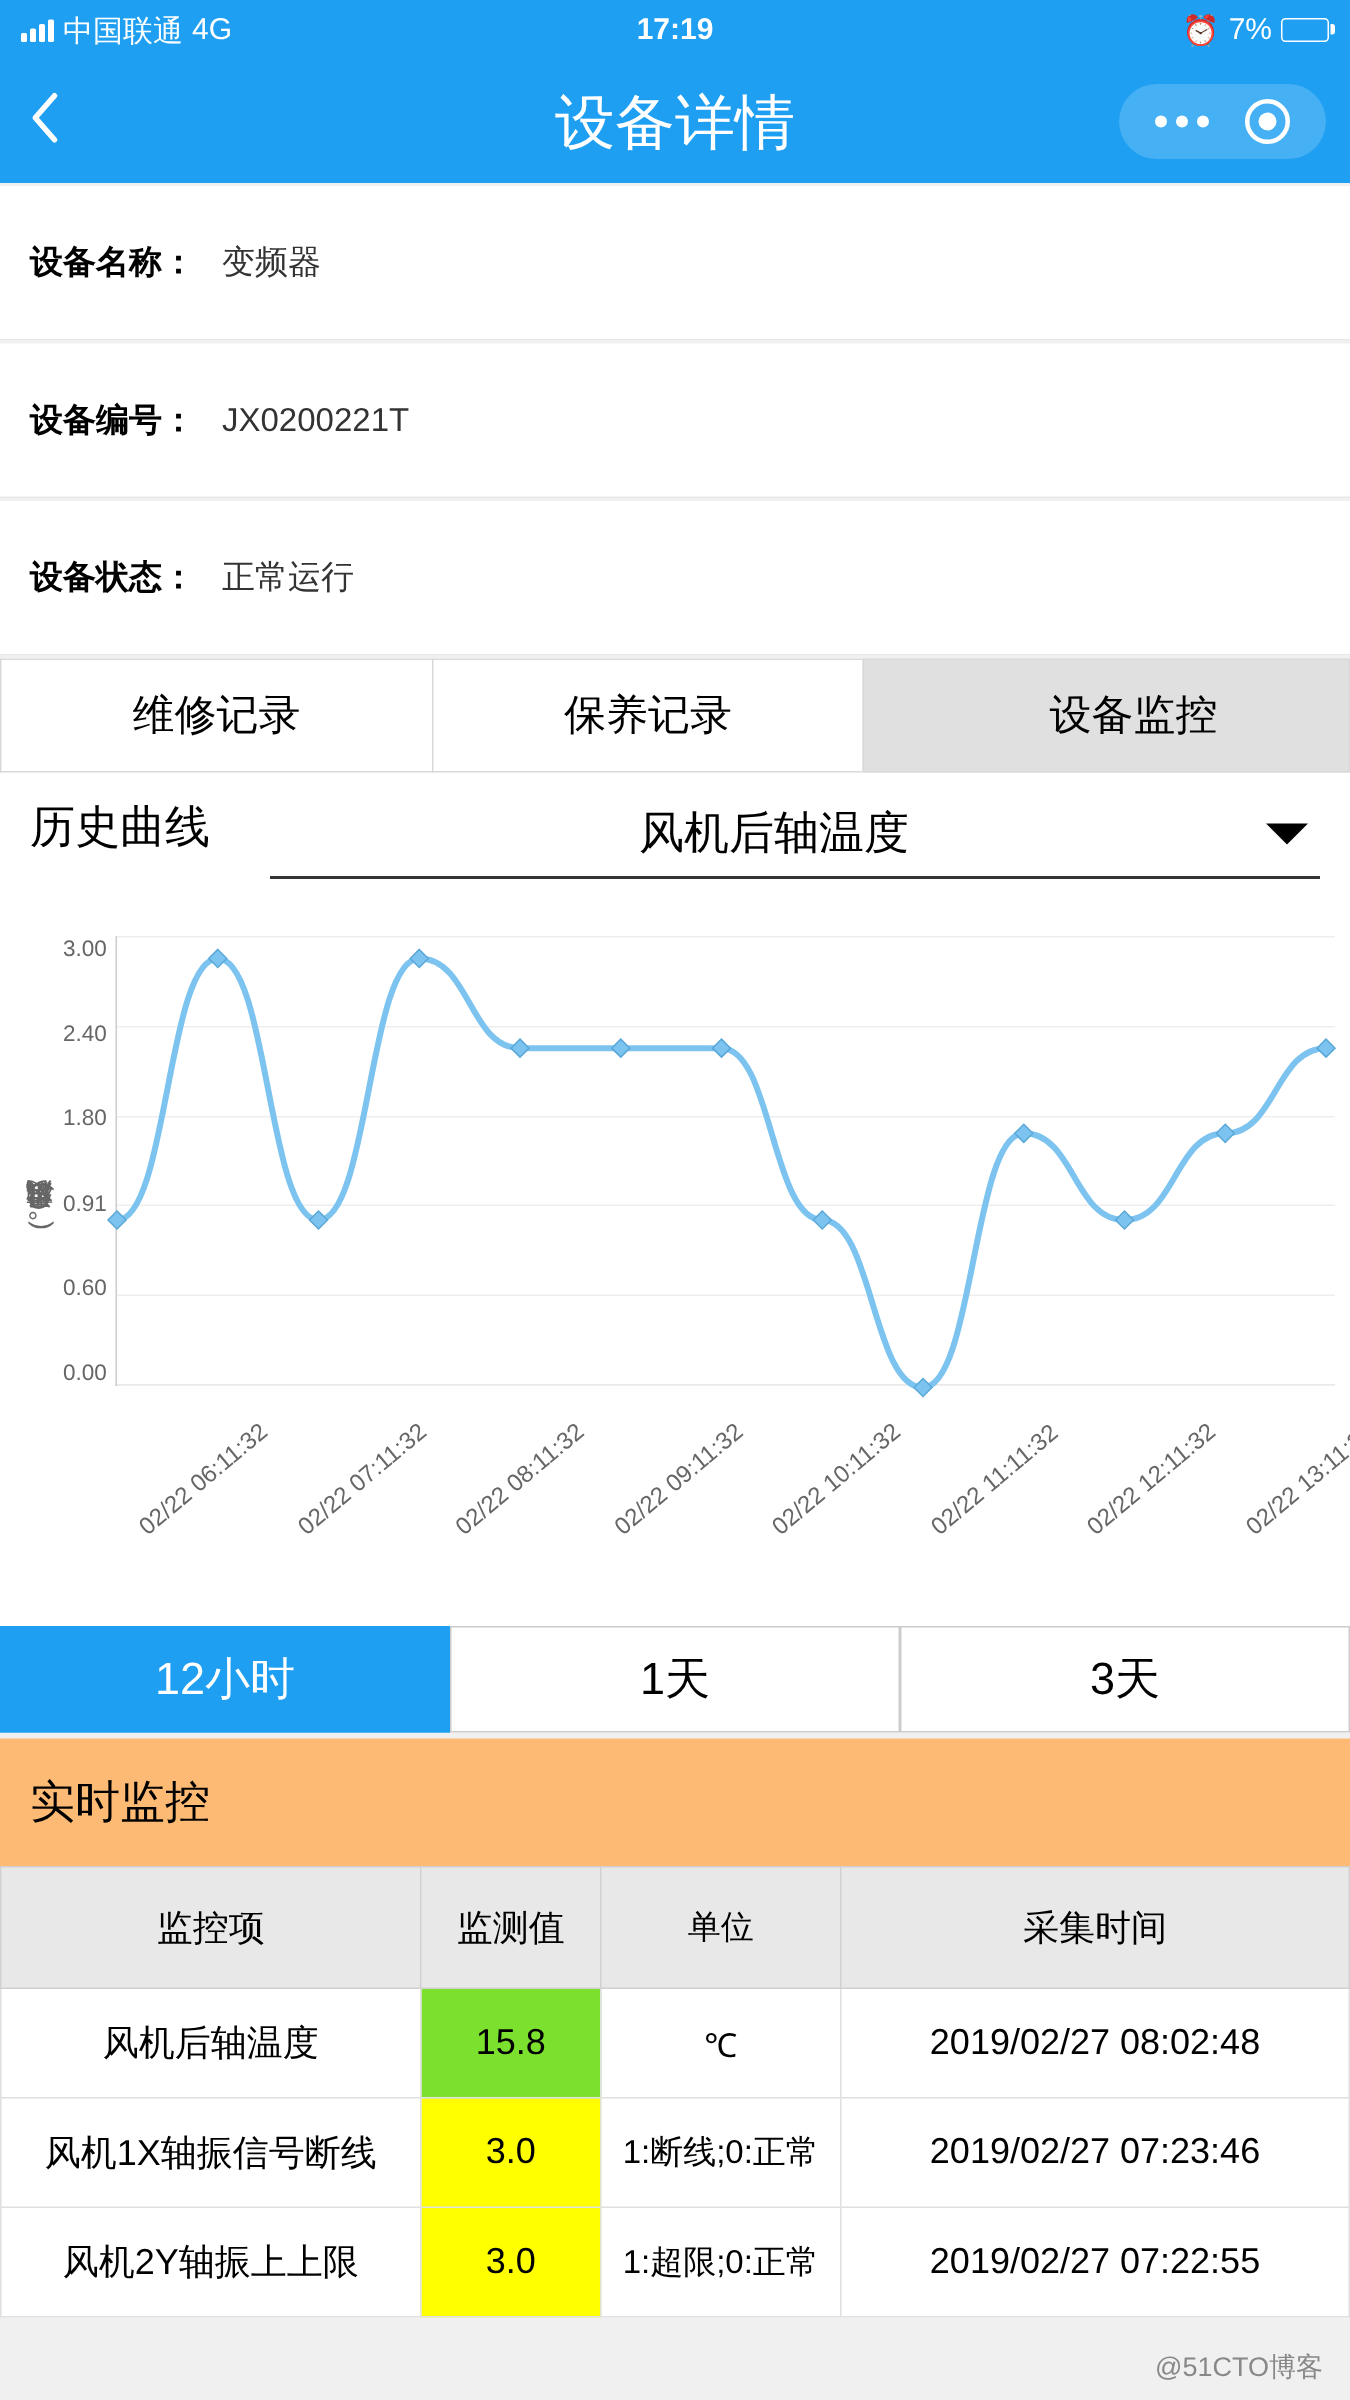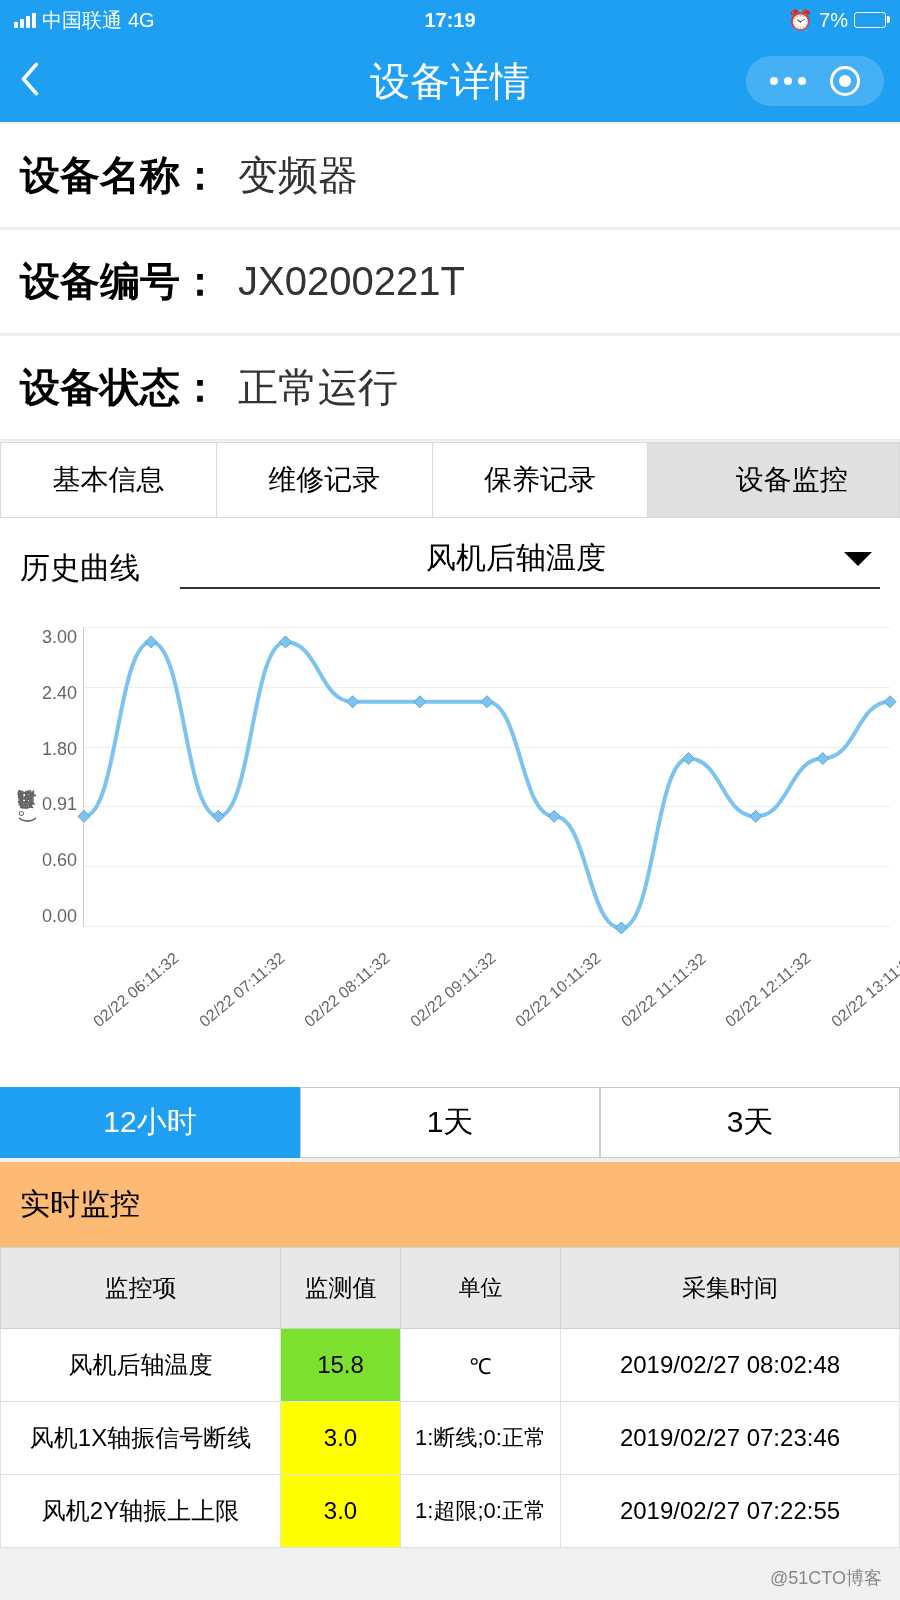--- a/index.html
+++ b/index.html
@@ -22,43 +22,43 @@
 .back-btn { position: absolute; left: 18px; top: 50%; transform: translateY(-50%); }
 .back-btn svg { width: 22px; height: 38px; }
 .header-title { font-size: 40px; font-weight: 500; }
 .header-actions { position: absolute; right: 16px; top: 50%; transform: translateY(-50%); display: flex; align-items: center; gap: 24px; background: rgba(255,255,255,0.18); border-radius: 40px; padding: 10px 24px; }
 .dots { display: flex; gap: 6px; }
 .dots span { width: 8px; height: 8px; background: #fff; border-radius: 50%; }
 .target-icon { width: 30px; height: 30px; border: 3px solid #fff; border-radius: 50%; position: relative; }
 .target-icon::after { content: ""; position: absolute; inset: 6px; background: #fff; border-radius: 50%; }
 
 
-.info-row { background: #fff; padding: 24px 20px; display: flex; align-items: center; font-size: 40px; border-bottom: 1px solid #e8e8e8; margin-top: 2px; }
+.info-row { background: #fff; padding: 36px 20px; display: flex; align-items: center; font-size: 22px; border-bottom: 1px solid #e8e8e8; margin-top: 2px; }
 .info-row:first-of-type { margin-top: 14px; }
 .info-label { font-weight: 600; color: #000; margin-right: 18px; }
 .info-value { color: #333; }
 
 
 .tabs { display: flex; background: #fff; margin-top: 2px; }
 .tab { flex: 1; text-align: center; padding: 18px 0; font-size: 28px; border: 1px solid #d9d9d9; border-right: none; background: #fff; cursor: pointer; }
 .tab:last-child { border-right: 1px solid #d9d9d9; }
 .tab.active { background: #e0e0e0; padding-left: 36px; }
 
 
-.history-header { background: #fff; display: flex; align-items: flex-end; padding: 16px 20px 8px; font-size: 30px; }
+.history-header { background: #fff; display: flex; align-items: flex-start; padding: 16px 20px 8px; font-size: 30px; }
 .history-label { font-weight: 400; flex: 0 0 auto; margin-right: 40px; }
 .dropdown { flex: 1; display: flex; align-items: center; justify-content: space-between; border-bottom: 2px solid #333; padding: 4px 8px 8px; cursor: pointer; }
 .dropdown-text { flex: 1; text-align: center; font-size: 30px; }
 .chevron-down { width: 0; height: 0; border-left: 14px solid transparent; border-right: 14px solid transparent; border-top: 14px solid #000; }
 
 
 .chart-wrap { background: #fff; padding: 20px 10px 10px 10px; }
 .chart { position: relative; height: 380px; display: flex; }
 .y-axis-label { writing-mode: vertical-rl; transform: rotate(180deg); font-size: 18px; color: #666; text-align: center; padding: 0 4px; }
-.y-ticks { display: flex; flex-direction: column; justify-content: space-between; height: 300px; margin-top: 10px; font-size: 18px; color: #666; text-align: right; padding-right: 6px; }
+.y-ticks { display: flex; flex-direction: column; justify-content: space-between; height: 300px; margin-top: 10px; font-size: 15px; color: #666; text-align: right; padding-right: 6px; }
 .plot-area { flex: 1; position: relative; border-left: 1px solid #ccc; border-bottom: 1px solid #ccc; height: 300px; margin-top: 10px; }
 .grid-line { position: absolute; left: 0; right: 0; border-top: 1px solid #eee; }
 .x-ticks { display: flex; padding-left: 80px; padding-right: 10px; height: 80px; }
 .x-tick { flex: 1; font-size: 16px; color: #666; transform: rotate(-40deg); transform-origin: left top; white-space: nowrap; position: relative; top: 20px; }
 svg.line-chart { position: absolute; inset: 0; width: 100%; height: 100%; overflow: visible; }
 
 
 .time-range { display: flex; margin-top: 0; }
 .tr-btn { flex: 1; text-align: center; padding: 14px 0; font-size: 30px; border: 1px solid #ccc; background: #fff; cursor: pointer; }
 .tr-btn.active { background: #1e9ff2; color: #fff; border-color: #1e9ff2; }
@@ -123,21 +123,20 @@
 <div class="info-row">
   <span class="info-label">设备编号：</span>
   <span class="info-value">JX0200221T</span>
 </div>
 <div class="info-row">
   <span class="info-label">设备状态：</span>
   <span class="info-value">正常运行</span>
 </div>
 
 <div class="tabs">
-  <div class="tab">基本信息</div>
   <div class="tab">维修记录</div>
   <div class="tab">保养记录</div>
   <div class="tab active">设备监控</div>
 </div>
 
 <div class="history-header">
   <div class="history-label">历史曲线</div>
   <div class="dropdown">
     <span class="dropdown-text">风机后轴温度</span>
     <span class="chevron-down"></span>

